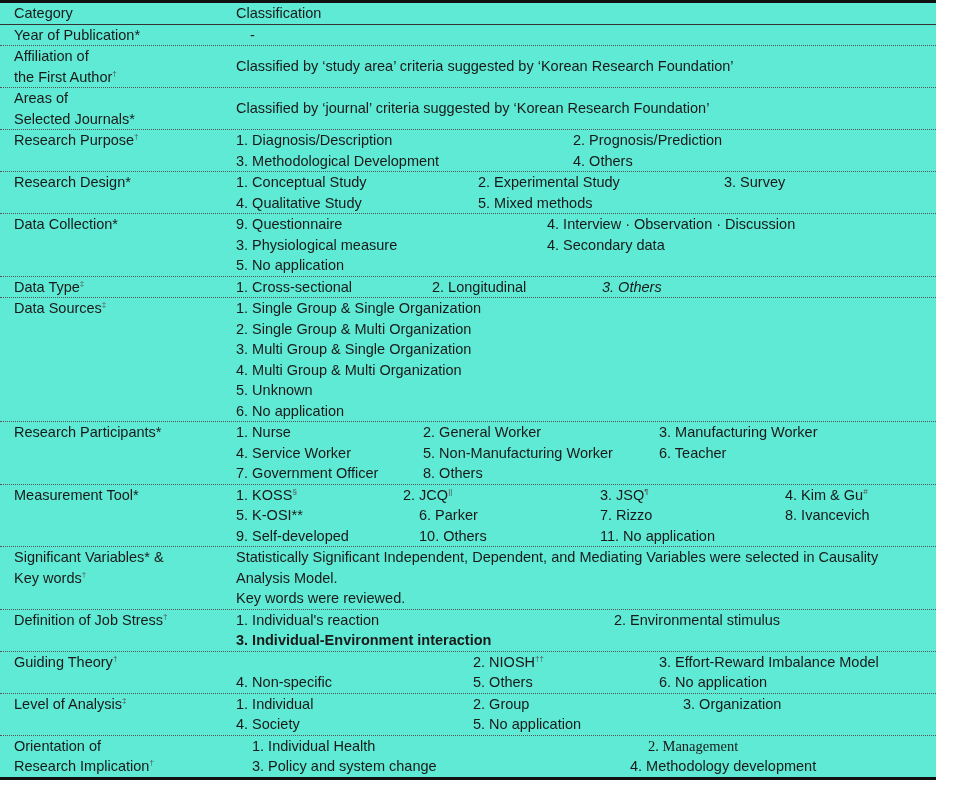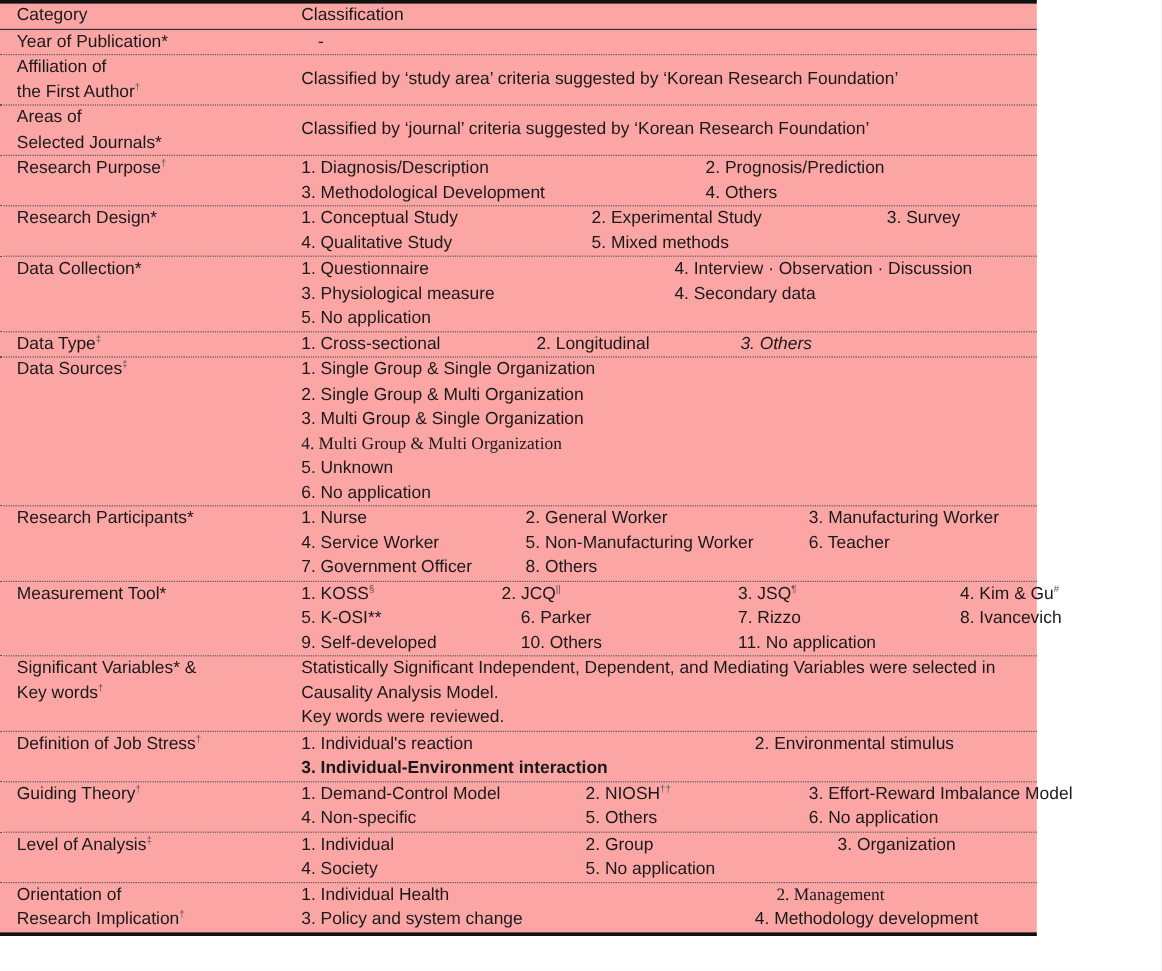--- a/index.html
+++ b/index.html
@@ -1,22 +1,22 @@
 <!DOCTYPE html>
 <html><head>
 <meta charset="utf-8">
 <style>
   html, body { margin: 0; padding: 0; background: #ffffff; }
   body { width: 968px; height: 809px; overflow: hidden; font-family: "Liberation Sans", sans-serif; color: #1a1a1a; }
-  .table { position: absolute; left: 0; top: 0; width: 864px; background: #fca5a5; border-top: 3px solid #111; border-bottom: 3px solid #111; }
+  .table { position: absolute; left: 0; top: 0; width: 936px; background: #5eead4; border-top: 3px solid #111; border-bottom: 3px solid #111; }
   .row { display: flex; border-bottom: 1px dotted #555; }
-  .row:last-child { border-bottom: none; }
+  .row:last-child { border-bottom: none; gap: 16px; }
   .row.header { border-bottom: 1px solid #333; }
   .cat { width: 236px; padding-left: 14px; box-sizing: border-box; font-size: 14.5px; line-height: 20.5px; }
-  .cls { flex: 1; font-size: 14.5px; line-height: 20.5px; position: relative; margin-left: 15px; }
+  .cls { flex: 1; font-size: 14.5px; line-height: 20.5px; position: relative; }
   .line { position: relative; height: 20.5px; white-space: nowrap; }
   .item { position: absolute; top: 0; white-space: nowrap; }
   sup { font-size: 8px; line-height: 0; vertical-align: super; color: #555; }
   .para { white-space: normal; padding-right: 10px; }
   .vcenter { display: flex; align-items: center; }
 </style>
 </head>
 <body>
 
 <div class="table">
@@ -83,21 +83,21 @@
             <span class="item" style="left: 242px; text-align: right;">5. Mixed methods</span>
           </div>
         </div>
       </div>
       <div class="row">
         <div class="cat">
           <div>Data Collection*</div>
         </div>
         <div class="cls">
           <div class="line">
-            <span class="item" style="left: 0px;">1. Questionnaire</span>
+            <span class="item" style="left: 0px;">9. Questionnaire</span>
             <span class="item" style="left: 311px;">4. Interview · Observation · Discussion</span>
           </div>
           <div class="line">
             <span class="item" style="left: 0px;">3. Physiological measure</span>
             <span class="item" style="left: 311px;">4. Secondary data</span>
           </div>
           <div class="line">
             <span class="item" style="left: 0px;">5. No application</span>
           </div>
         </div>
@@ -122,21 +122,21 @@
           <div class="line">
             <span class="item" style="left: 0px;">1. Single Group &amp; Single Organization</span>
           </div>
           <div class="line">
             <span class="item" style="left: 0px;">2. Single Group &amp; Multi  Organization</span>
           </div>
           <div class="line">
             <span class="item" style="left: 0px;">3. Multi  Group &amp; Single Organization</span>
           </div>
           <div class="line">
-            <span class="item" style="left: 0px; font-family: Liberation Serif, serif;">4. Multi  Group &amp; Multi  Organization</span>
+            <span class="item" style="left: 0px;">4. Multi  Group &amp; Multi  Organization</span>
           </div>
           <div class="line">
             <span class="item" style="left: 0px;">5. Unknown</span>
           </div>
           <div class="line">
             <span class="item" style="left: 0px;">6. No application</span>
           </div>
         </div>
       </div>
       <div class="row">
@@ -207,21 +207,20 @@
             <span class="item" style="left: 0px; font-weight: bold;">3. Individual-Environment interaction</span>
           </div>
         </div>
       </div>
       <div class="row">
         <div class="cat">
           <div>Guiding Theory<sup>†</sup></div>
         </div>
         <div class="cls">
           <div class="line">
-            <span class="item" style="left: 0px;">1. Demand-Control Model</span>
             <span class="item" style="left: 237px;">2. NIOSH<sup>††</sup></span>
             <span class="item" style="left: 423px;">3. Effort-Reward Imbalance Model</span>
           </div>
           <div class="line">
             <span class="item" style="left: 0px;">4. Non-specific</span>
             <span class="item" style="left: 237px;">5. Others</span>
             <span class="item" style="left: 423px;">6. No application</span>
           </div>
         </div>
       </div>

